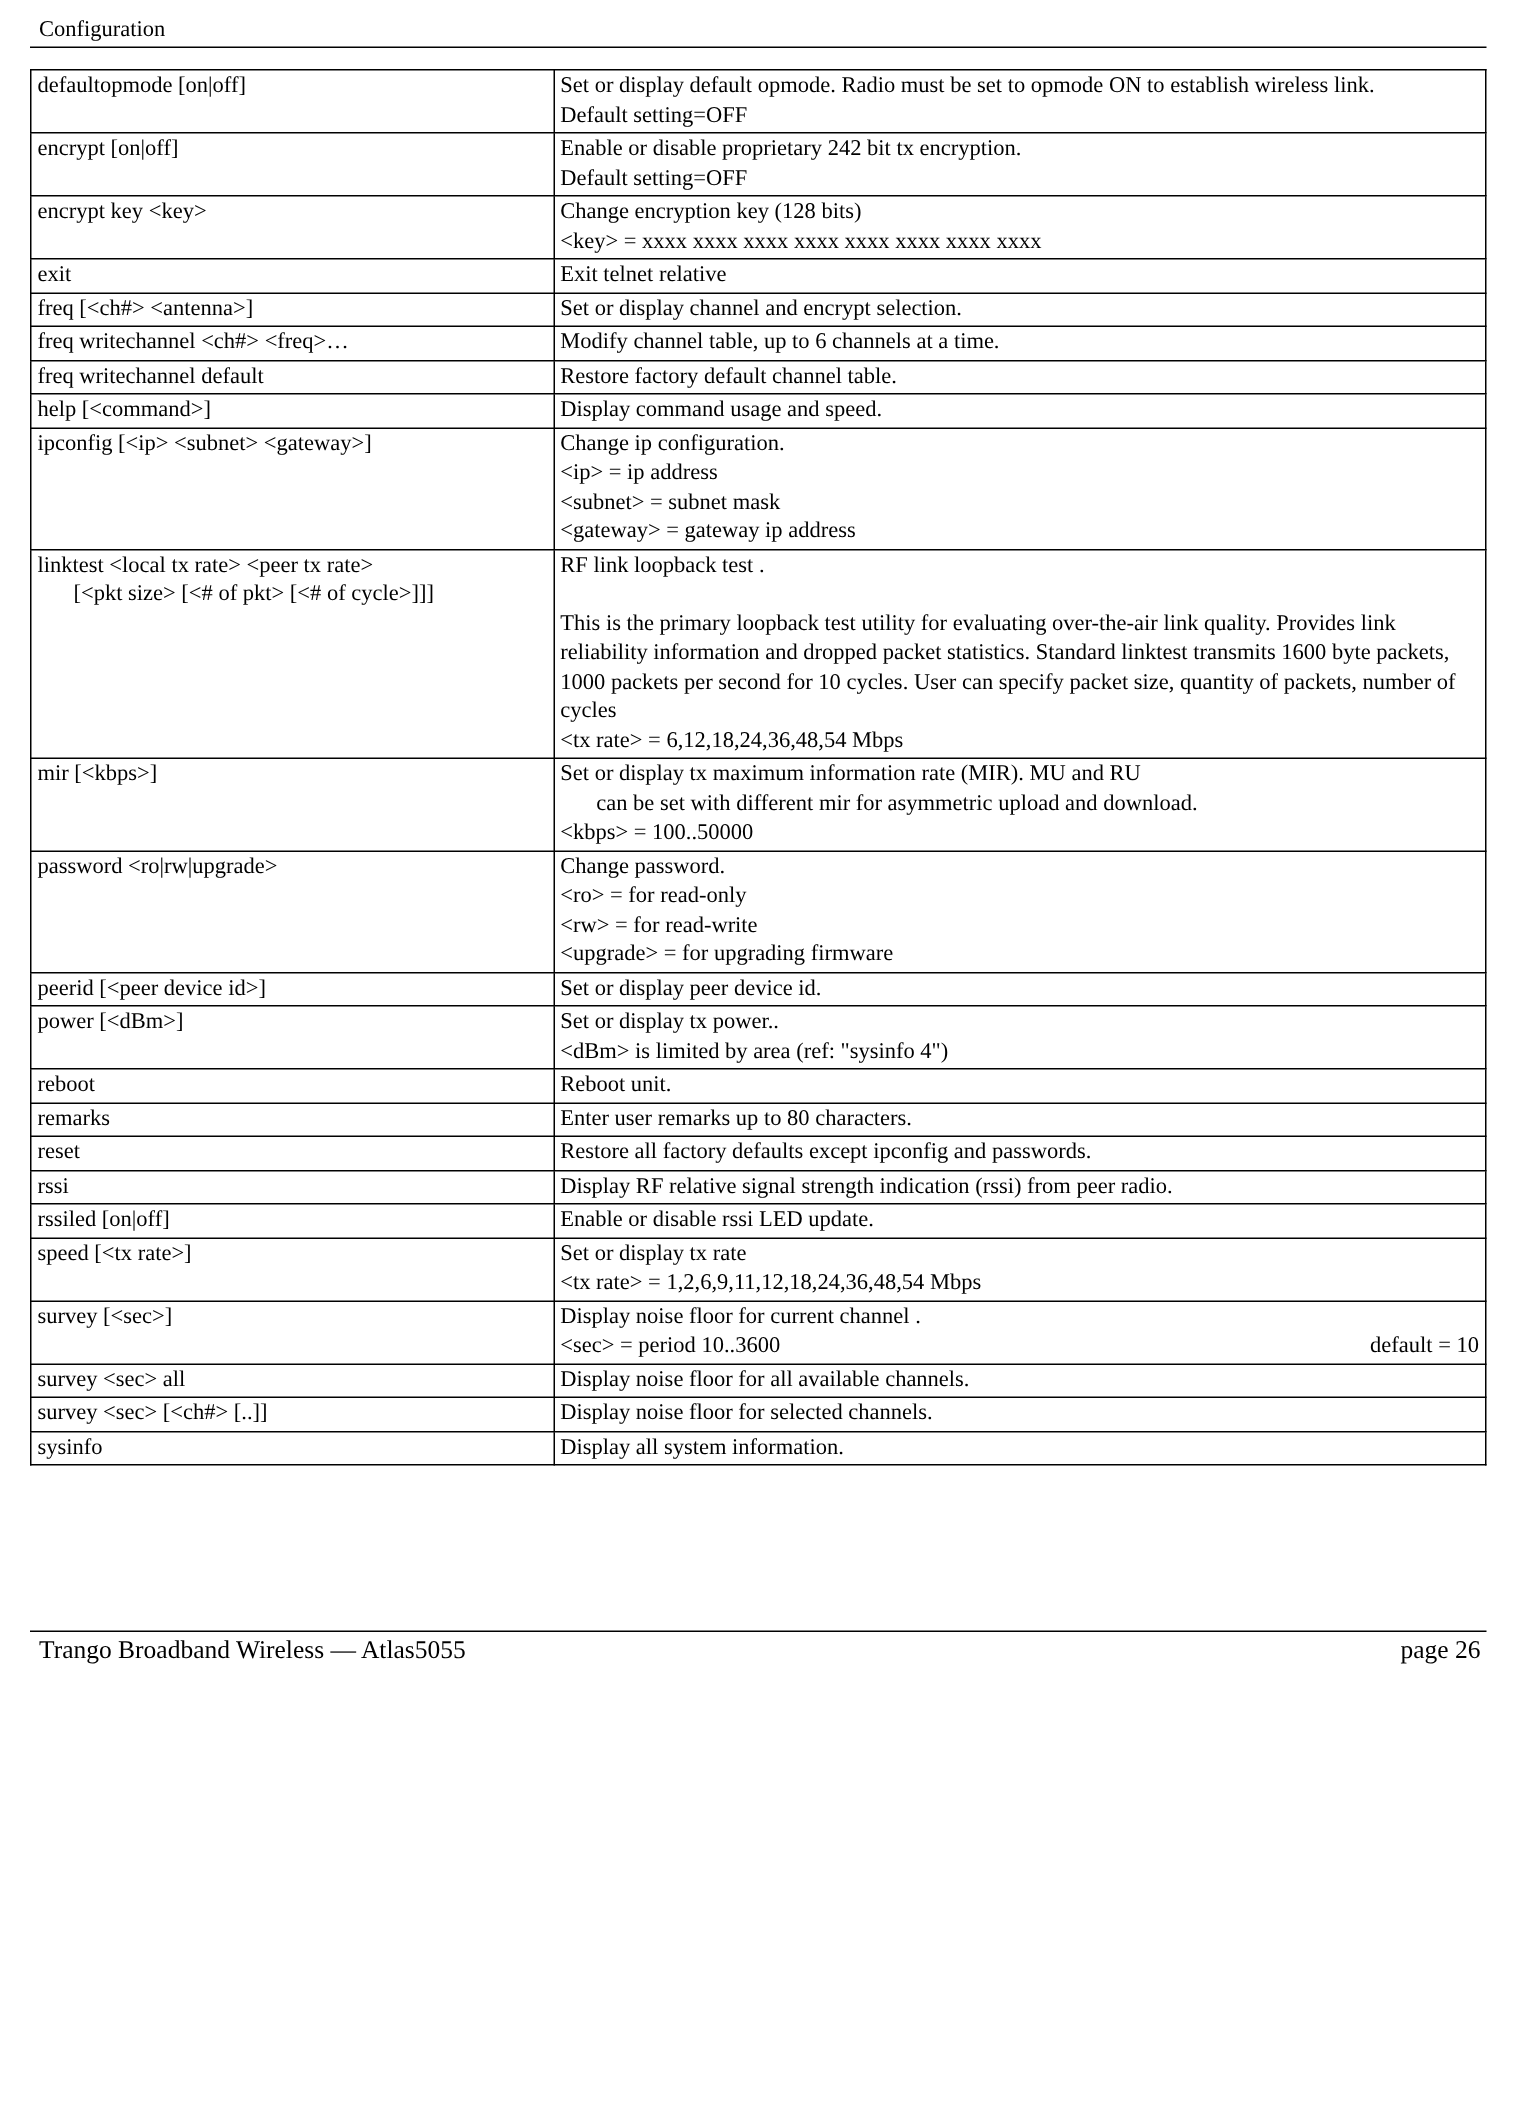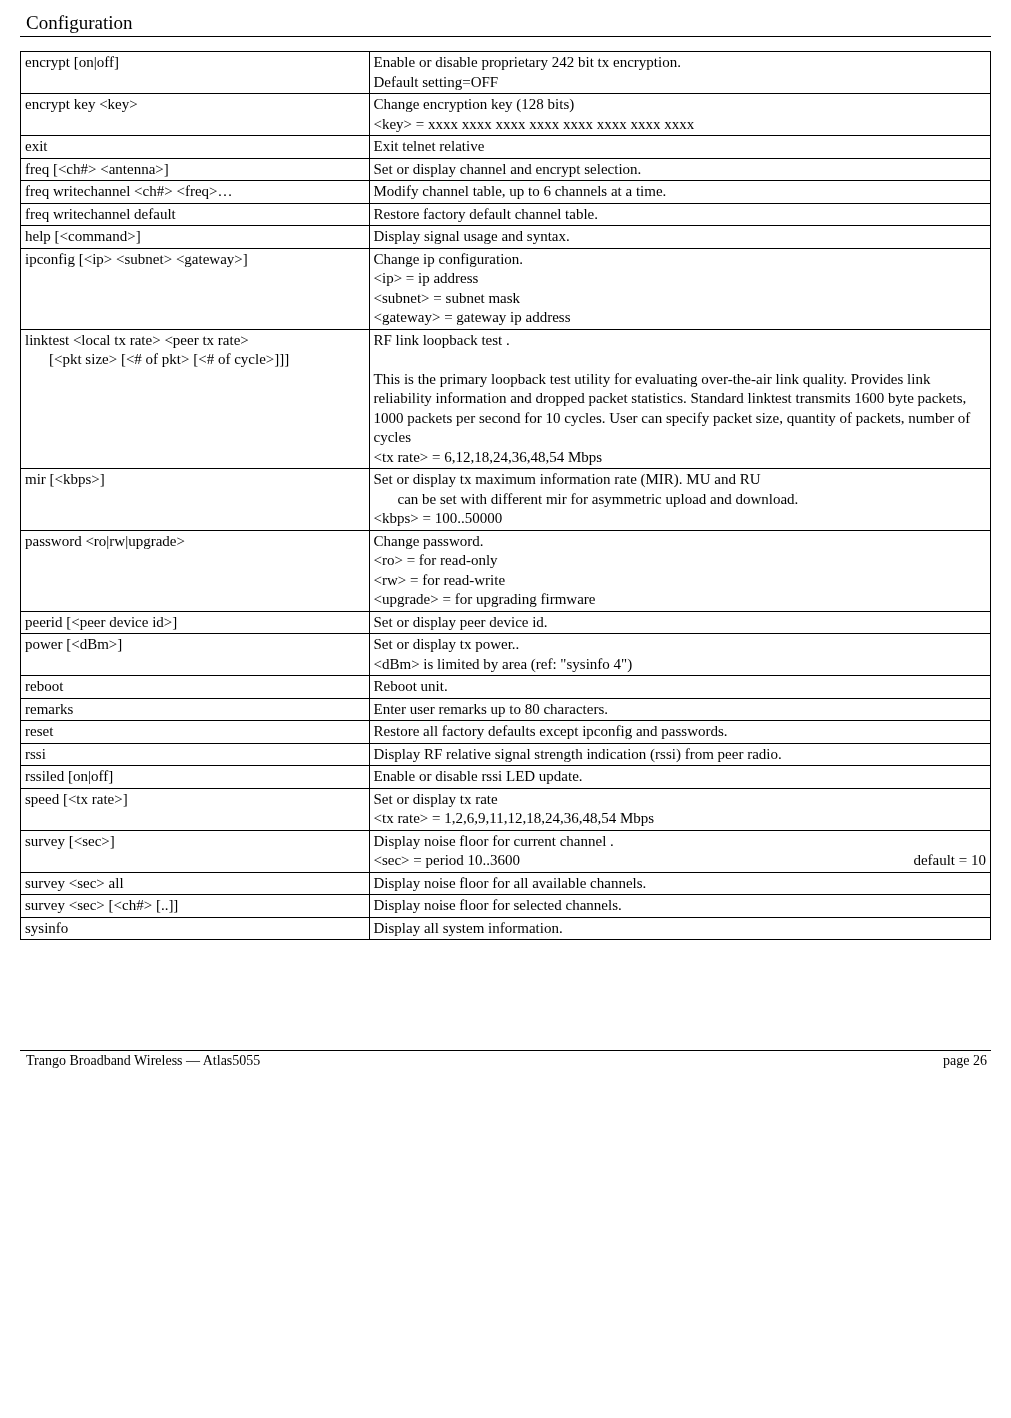--- a/index.html
+++ b/index.html
@@ -4,21 +4,21 @@
 <style>
   body {
     font-family: "Times New Roman", Times, serif;
     font-size: 15px;
     margin: 0;
     padding: 12px 20px 12px 20px;
     color: #000;
     background: #fff;
   }
   .header-title {
-    font-size: 19px;
+    font-size: 15px;
     margin: 0 0 2px 6px;
   }
   .header-rule {
     border: none;
     border-top: 1px solid #000;
     margin: 0 0 14px 0;
   }
   table.cmd {
     border-collapse: collapse;
     width: 100%;
@@ -42,36 +42,41 @@
     padding-left: 24px;
   }
   .footer-rule {
     border: none;
     border-top: 1px solid #000;
     margin: 110px 0 2px 0;
   }
   .footer {
     display: flex;
     justify-content: space-between;
-    font-size: 14px;
+    font-size: 17px;
     padding: 0 4px 0 6px;
   }
   .right-align {
     float: right;
     margin-left: 28px;
   }
 </style>
 </head>
 <body>
 
 <div class="header-title">Configuration</div>
 <hr class="header-rule">
 
 <table class="cmd">
   <tbody>
+    <tr>
+      <td class="col-cmd">defaultopmode [on|off]</td>
+      <td style="white-space: pre-line;">Set or display default opmode.   Radio must be set to opmode ON to establish wireless link.
+Default setting=OFF</td>
+    </tr>
     <tr>
       <td class="col-cmd">encrypt [on|off]</td>
       <td style="white-space: pre-line;">Enable or disable proprietary 242 bit tx encryption.
 Default setting=OFF</td>
     </tr>
     <tr>
       <td class="col-cmd">encrypt key &lt;key&gt;</td>
       <td style="white-space: pre-line;">Change encryption key (128 bits)
 &lt;key&gt; = xxxx xxxx xxxx xxxx xxxx xxxx xxxx xxxx</td>
     </tr>
@@ -86,21 +91,21 @@
     <tr>
       <td class="col-cmd">freq writechannel &lt;ch#&gt; &lt;freq&gt;…</td>
       <td>Modify channel table, up to 6 channels at a time.</td>
     </tr>
     <tr>
       <td class="col-cmd">freq writechannel default</td>
       <td>Restore factory default channel table.</td>
     </tr>
     <tr>
       <td class="col-cmd">help [&lt;command&gt;]</td>
-      <td>Display signal usage and syntax.</td>
+      <td>Display command usage and speed.</td>
     </tr>
     <tr>
       <td class="col-cmd">ipconfig [&lt;ip&gt; &lt;subnet&gt; &lt;gateway&gt;]</td>
       <td style="white-space: pre-line;">Change ip configuration.
 &lt;ip&gt; = ip address
 &lt;subnet&gt; = subnet mask
 &lt;gateway&gt; = gateway ip address</td>
     </tr>
     <tr>
       <td class="col-cmd">

